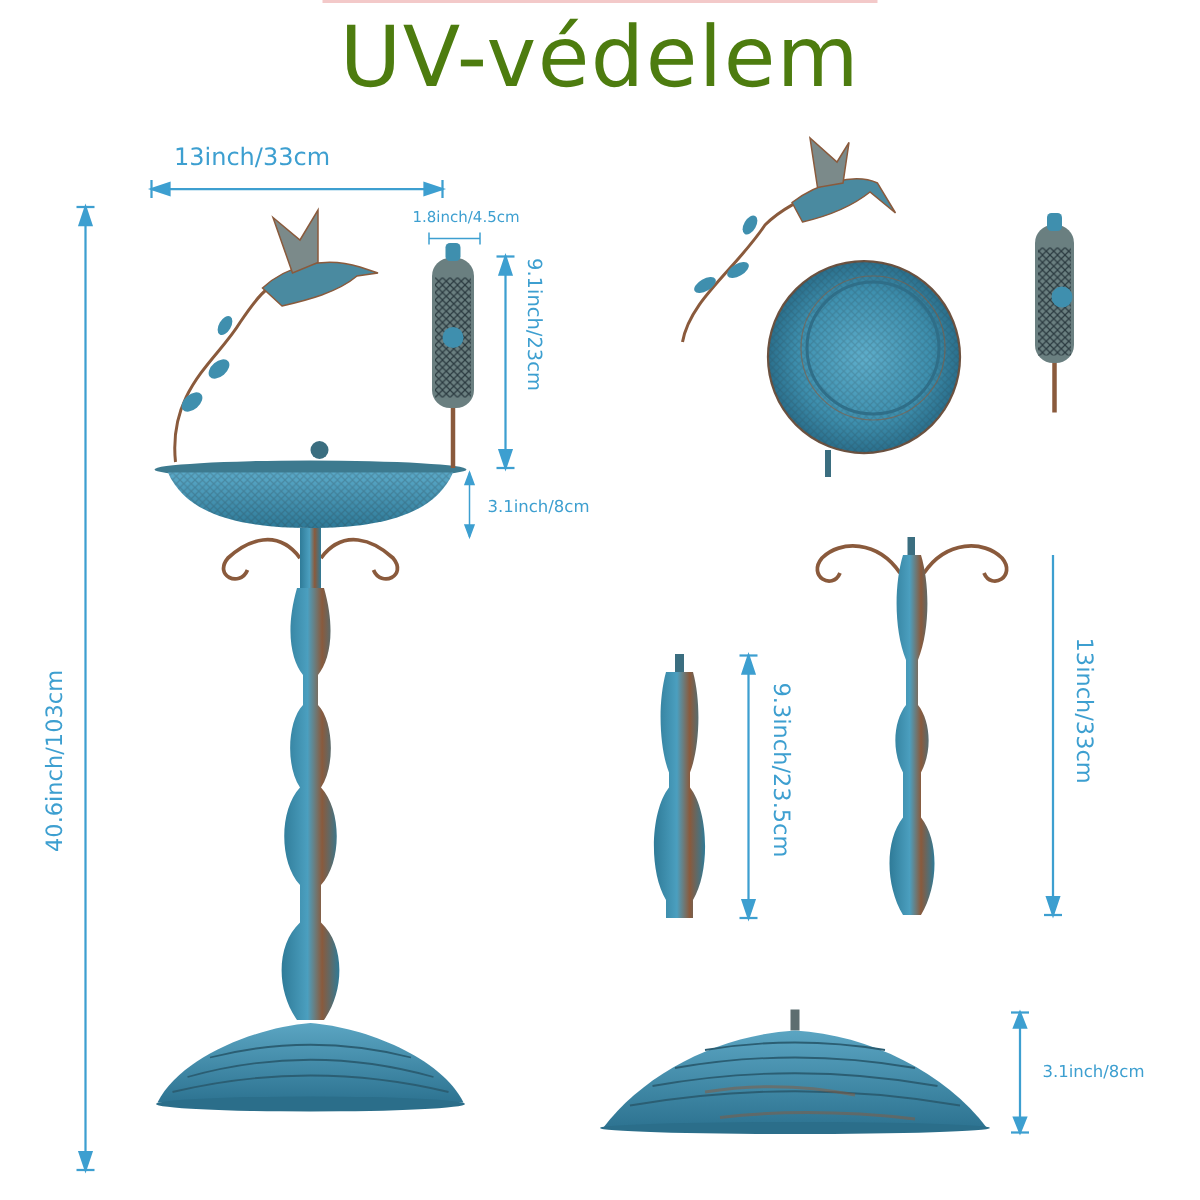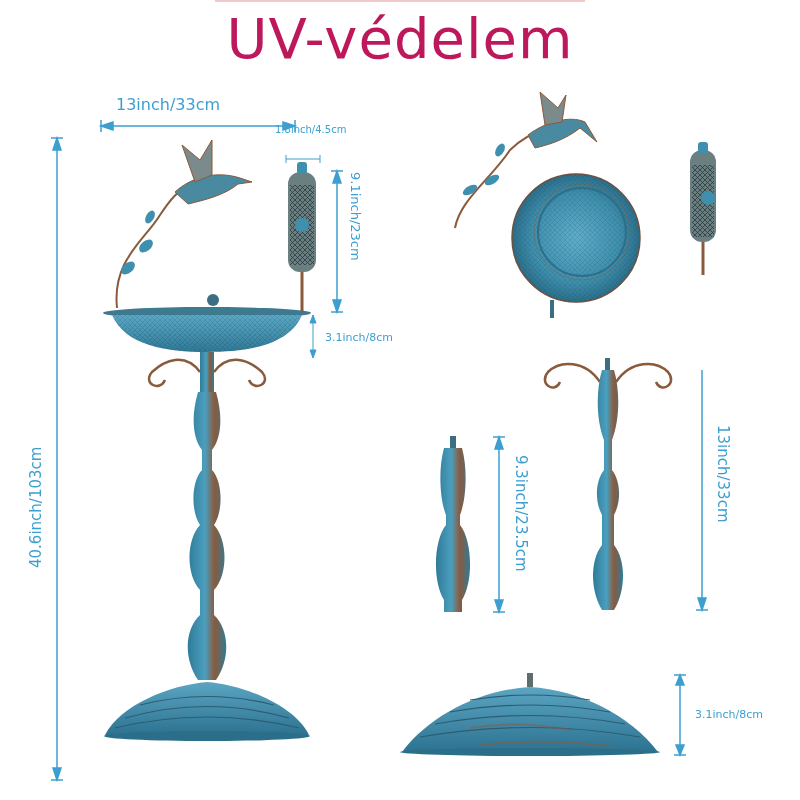--- a/index.html
+++ b/index.html
@@ -1,17 +1,17 @@
 <!DOCTYPE html>
 <html><head>
 <meta charset="utf-8">
 <style>
   html,body{margin:0;padding:0;background:#ffffff;}
   body{width:800px;height:800px;position:relative;overflow:hidden;font-family:"DejaVu Sans",sans-serif;}
-  .title{position:absolute;left:0;top:6px;width:800px;text-align:center;font-size:56px;color:#be185d;letter-spacing:1px;font-family:"DejaVu Sans",sans-serif;}
+  .title{position:absolute;left:0;top:6px;width:800px;text-align:center;font-size:56px;color:#4d7c0f;letter-spacing:1px;font-family:"DejaVu Sans",sans-serif;}
   .topline{position:absolute;left:215px;top:0;width:370px;height:2px;background:#f3c9c9;}
   .lbl{position:absolute;color:#3d9fd0;font-family:"DejaVu Sans",sans-serif;white-space:nowrap;}
   .rot{transform-origin:0 0;}
   svg{position:absolute;left:0;top:0;}
 </style>
 </head>
 <body>
 
 <div class="topline"></div>
 <div class="title">UV-védelem</div>
@@ -181,19 +181,19 @@
     </g>
     <g stroke="#8a5a3c" stroke-width="2" opacity="0.5" fill="none">
       <path d="M470 728 Q520 720 570 730"></path>
         <path d="M480 745 Q540 738 610 746"></path>
     </g>
     <ellipse cx="530" cy="752" rx="130" ry="4" fill="#2b6e8a"></ellipse>
   </g>
 </svg>
 
 <div class="lbl" style="left:116px;top:95px;font-size:16px;">13inch/33cm</div>
-<div class="lbl" style="left:275px;top:124px;font-size:10px;">1.8inch/4.5cm</div>
+<div class="lbl" style="left:275px;top:140px;font-size:10px;">1.8inch/4.5cm</div>
 <div class="lbl rot" style="left:363px;top:172px;font-size:13px;transform:rotate(90deg);">9.1inch/23cm</div>
 <div class="lbl" style="left:325px;top:331px;font-size:11px;">3.1inch/8cm</div>
 <div class="lbl rot" style="left:27px;top:568px;font-size:15px;transform:rotate(-90deg);">40.6inch/103cm</div>
 <div class="lbl rot" style="left:530px;top:455px;font-size:15px;transform:rotate(90deg);">9.3inch/23.5cm</div>
 <div class="lbl rot" style="left:732px;top:425px;font-size:15px;transform:rotate(90deg);">13inch/33cm</div>
 <div class="lbl" style="left:695px;top:708px;font-size:11px;">3.1inch/8cm</div>
 
 </body></html>

